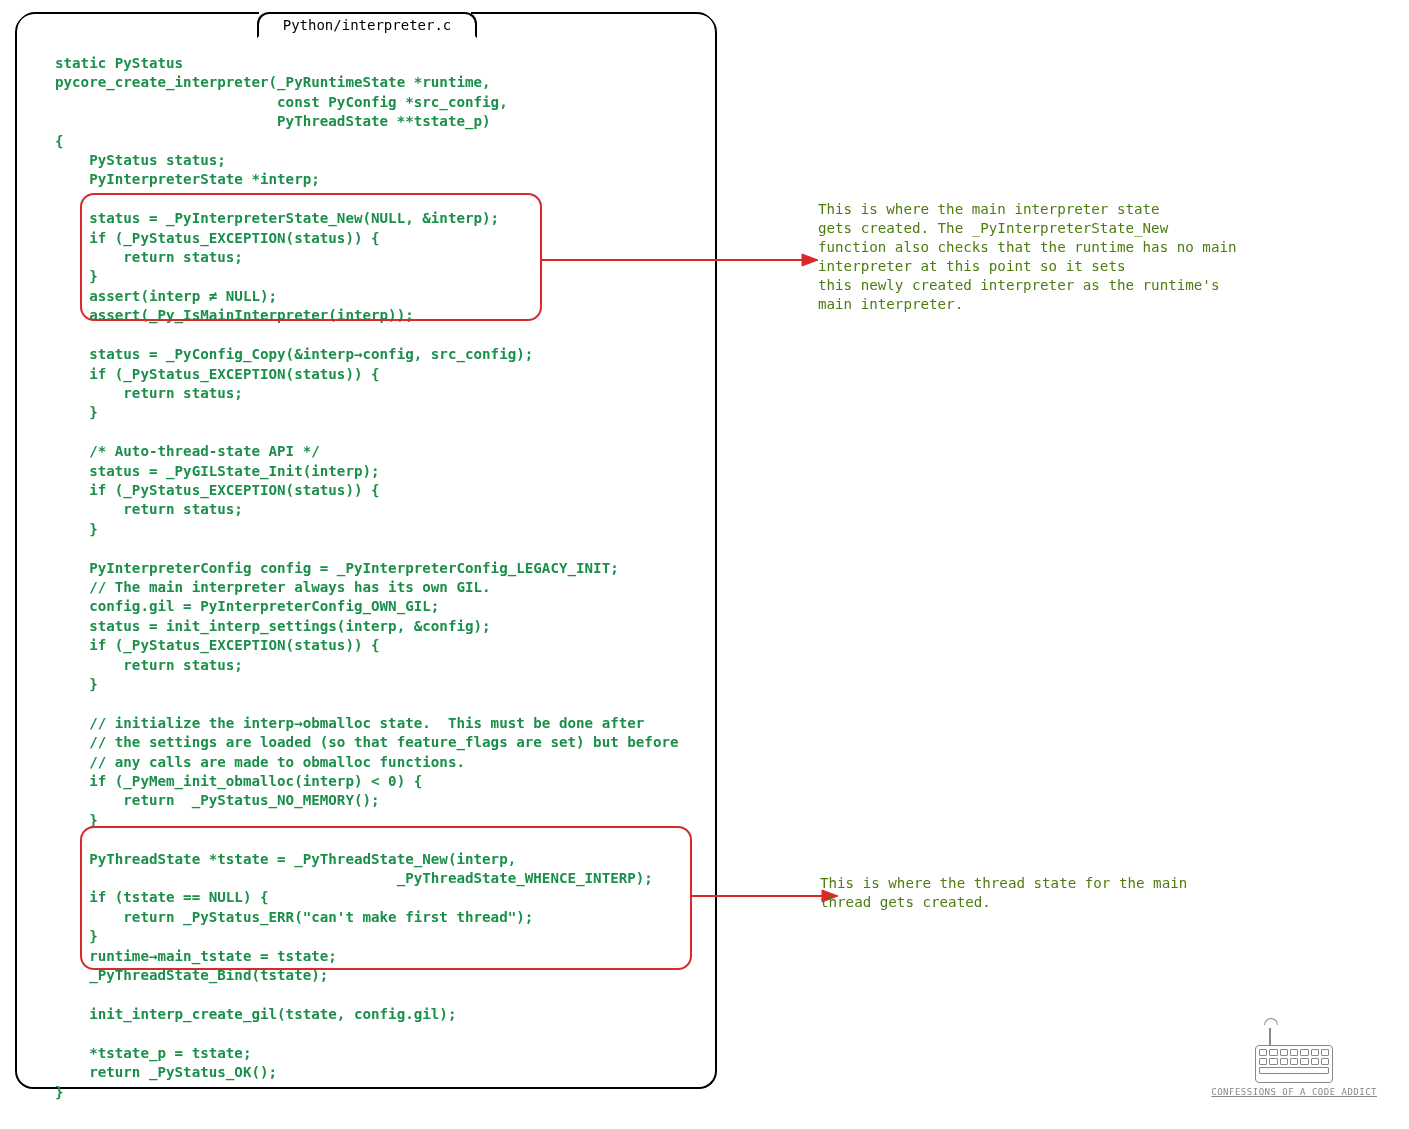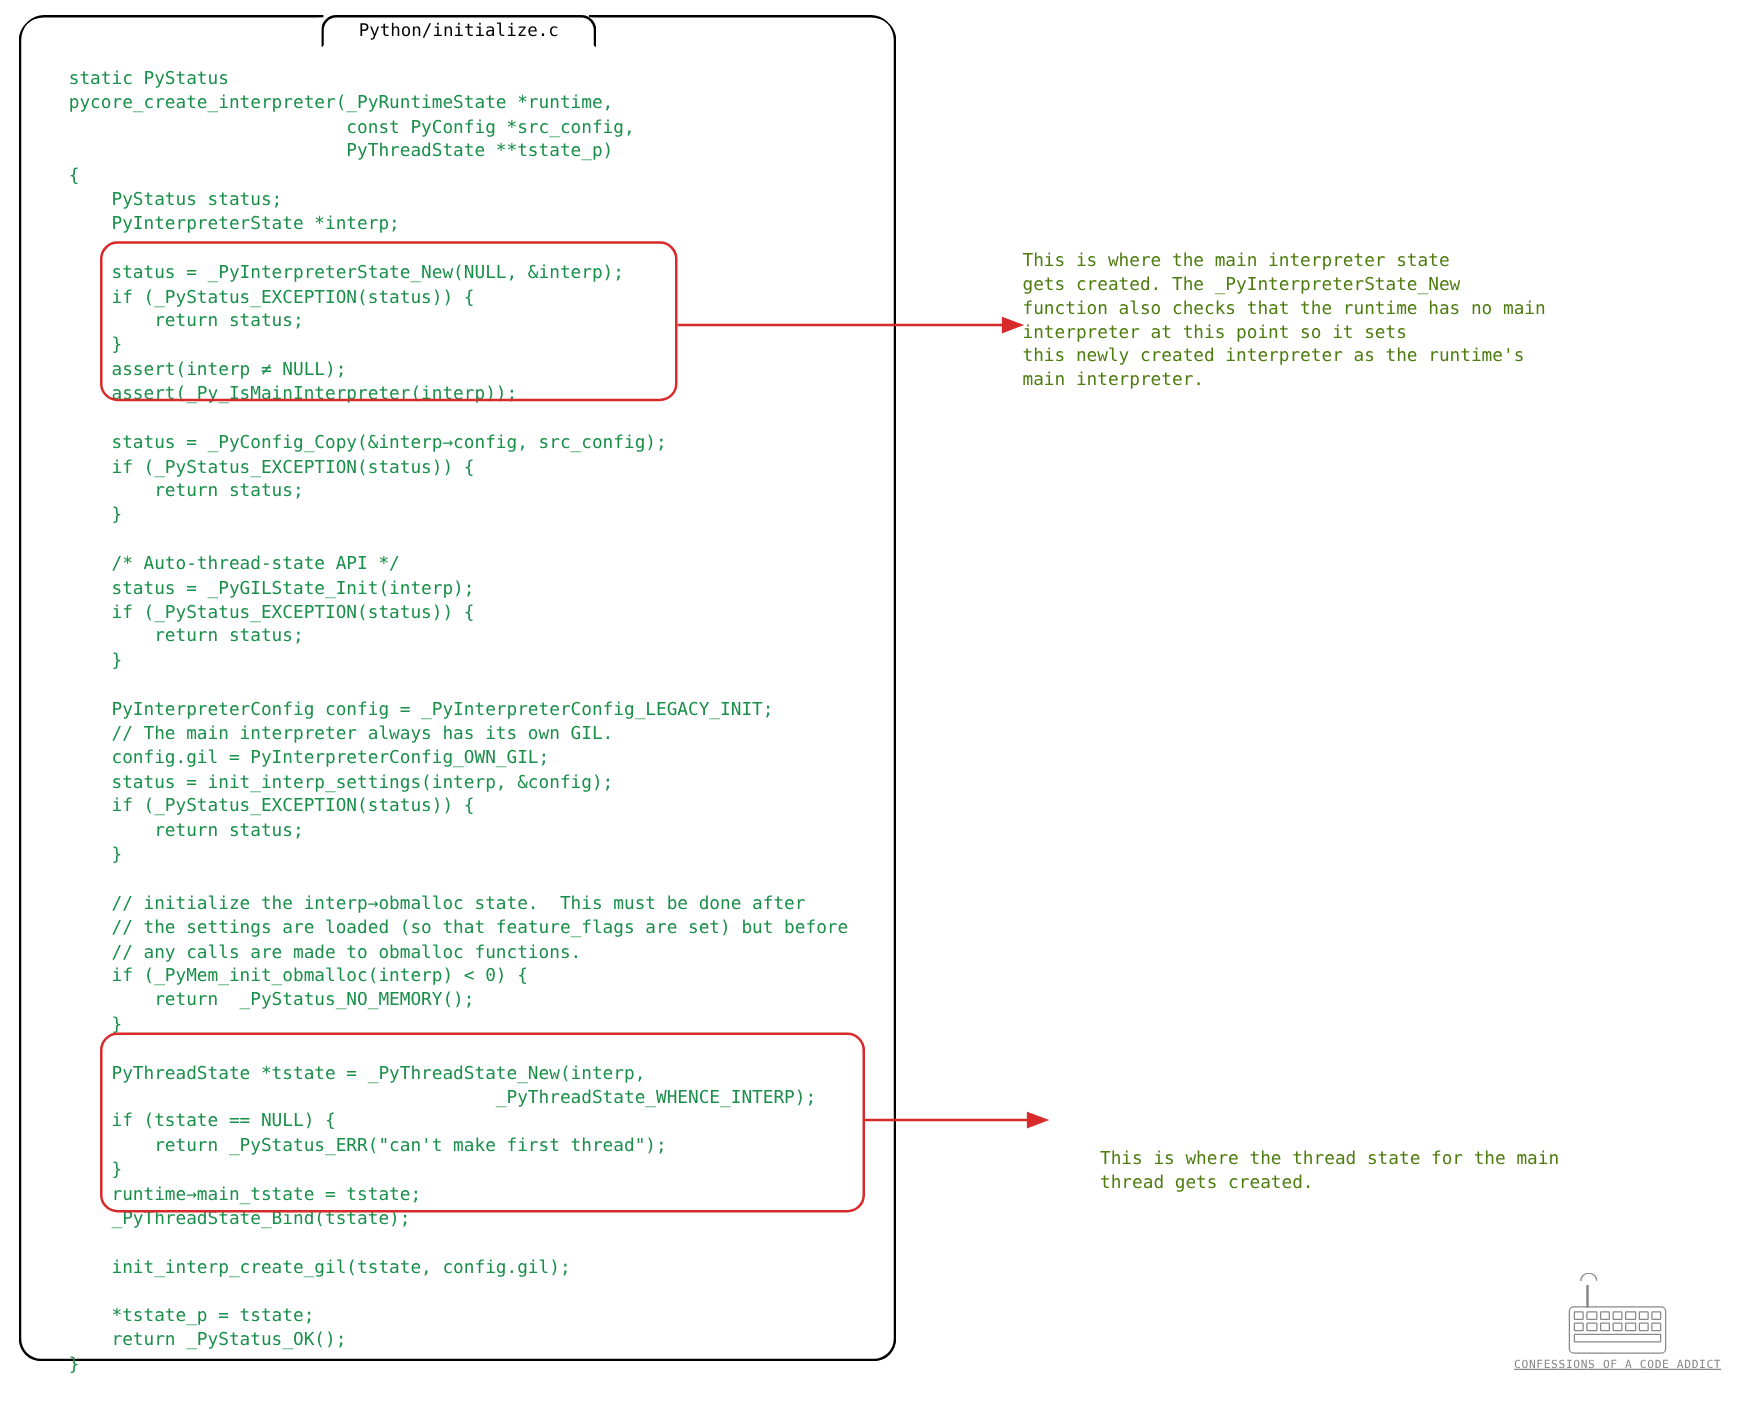--- a/index.html
+++ b/index.html
@@ -54,40 +54,40 @@
   }
   .code {
     position: absolute;
     left: 38px;
     top: 40px;
     color: #1a8f4a;
     font-family: 'Consolas','DejaVu Sans Mono', monospace;
     font-size: 14.2px;
     line-height: 19.4px;
     white-space: pre;
-    font-weight: 400;
+    font-weight: 700;
   }
   .hl {
     position: absolute;
     border: 2.5px solid #d82a2a;
     border-radius: 14px;
   }
   .hl1 { left: 80px; top: 193px; width: 462px; height: 128px; }
   .hl2 { left: 80px; top: 826px; width: 612px; height: 144px; }
 
   .annotation {
     position: absolute;
     font-family: 'Consolas','DejaVu Sans Mono', monospace;
     font-size: 14.2px;
     line-height: 19px;
     color: #4d7c0f;
     white-space: pre-line;
   }
   .ann1 { left: 818px; top: 200px; width: 590px; }
-  .ann2 { left: 880px; top: 874px; width: 480px; margin-top: 44px; }
+  .ann2 { left: 820px; top: 874px; width: 480px; }
 
   .arrow {
     position: absolute;
     stroke: #d82a2a;
     fill: #d82a2a;
   }
 
   .logo {
     position: absolute;
     right: 32px;
@@ -124,21 +124,21 @@
     border: 1.5px solid #888; border-bottom: none;
     border-radius: 8px 8px 0 0;
   }
 </style>
 </head>
 <body>
 
 <div class="codebox">
   <div class="codebox-topline-left"></div>
   <div class="codebox-topline-right"></div>
-  <div class="codebox-tab">Python/initialize.c</div>
+  <div class="codebox-tab">Python/interpreter.c</div>
   <div class="code">static PyStatus
 pycore_create_interpreter(_PyRuntimeState *runtime,
                           const PyConfig *src_config,
                           PyThreadState **tstate_p)
 {
     PyStatus status;
     PyInterpreterState *interp;
 
     status = _PyInterpreterState_New(NULL, &amp;interp);
     if (_PyStatus_EXCEPTION(status)) {

